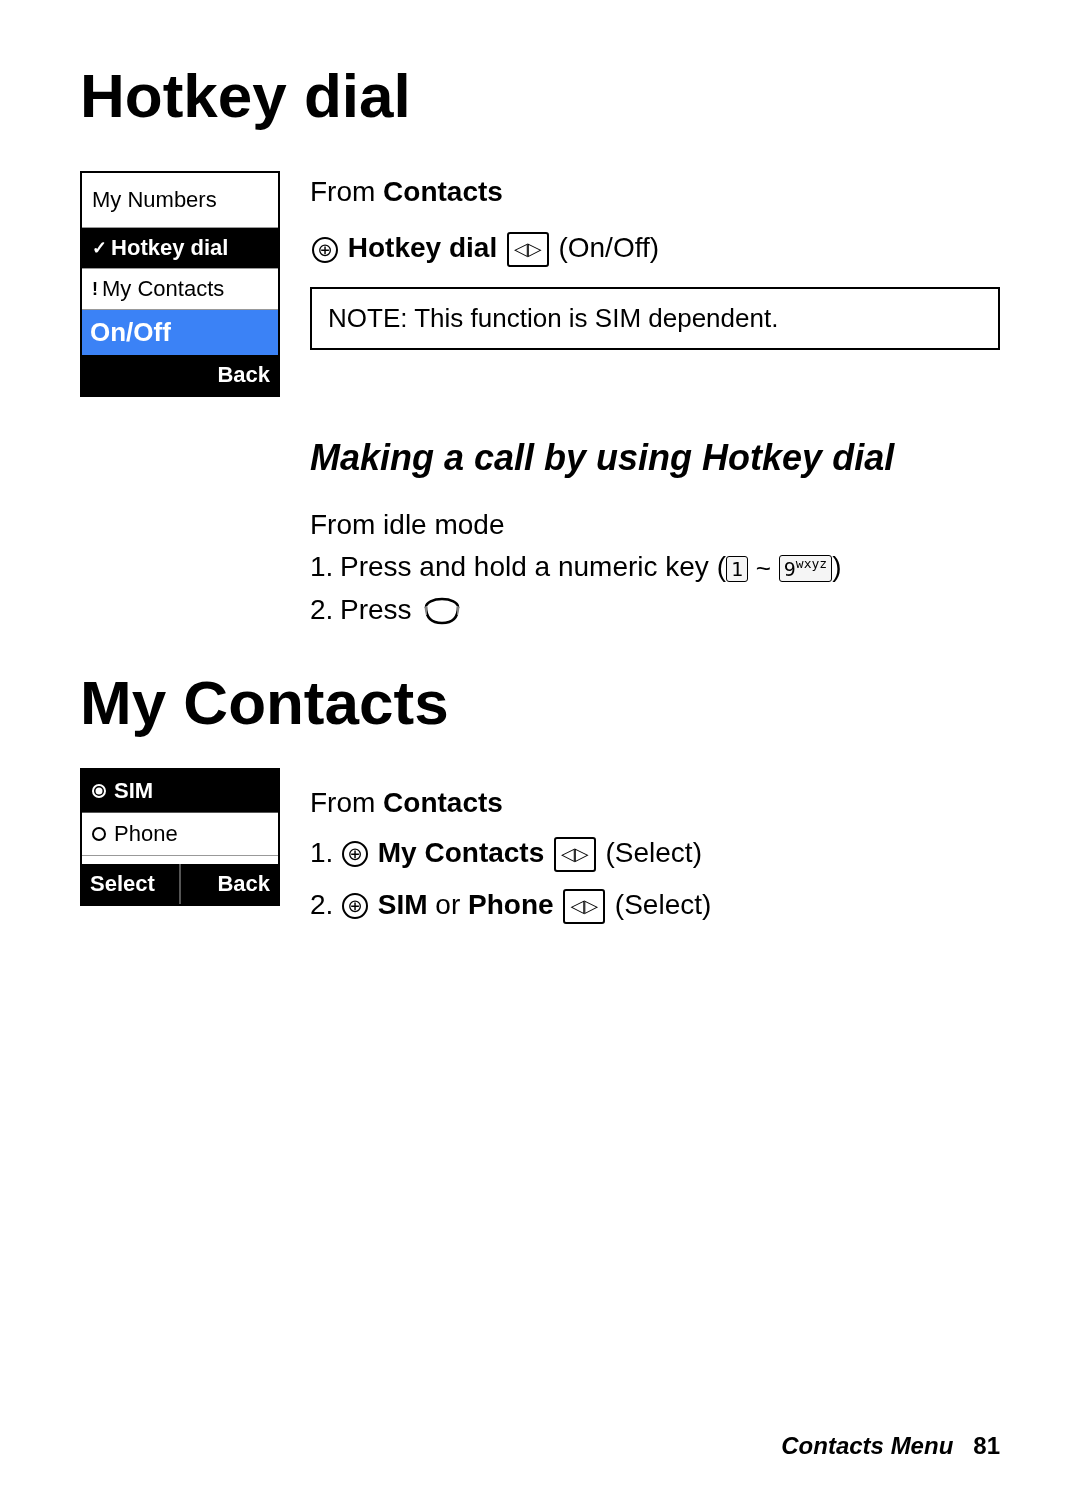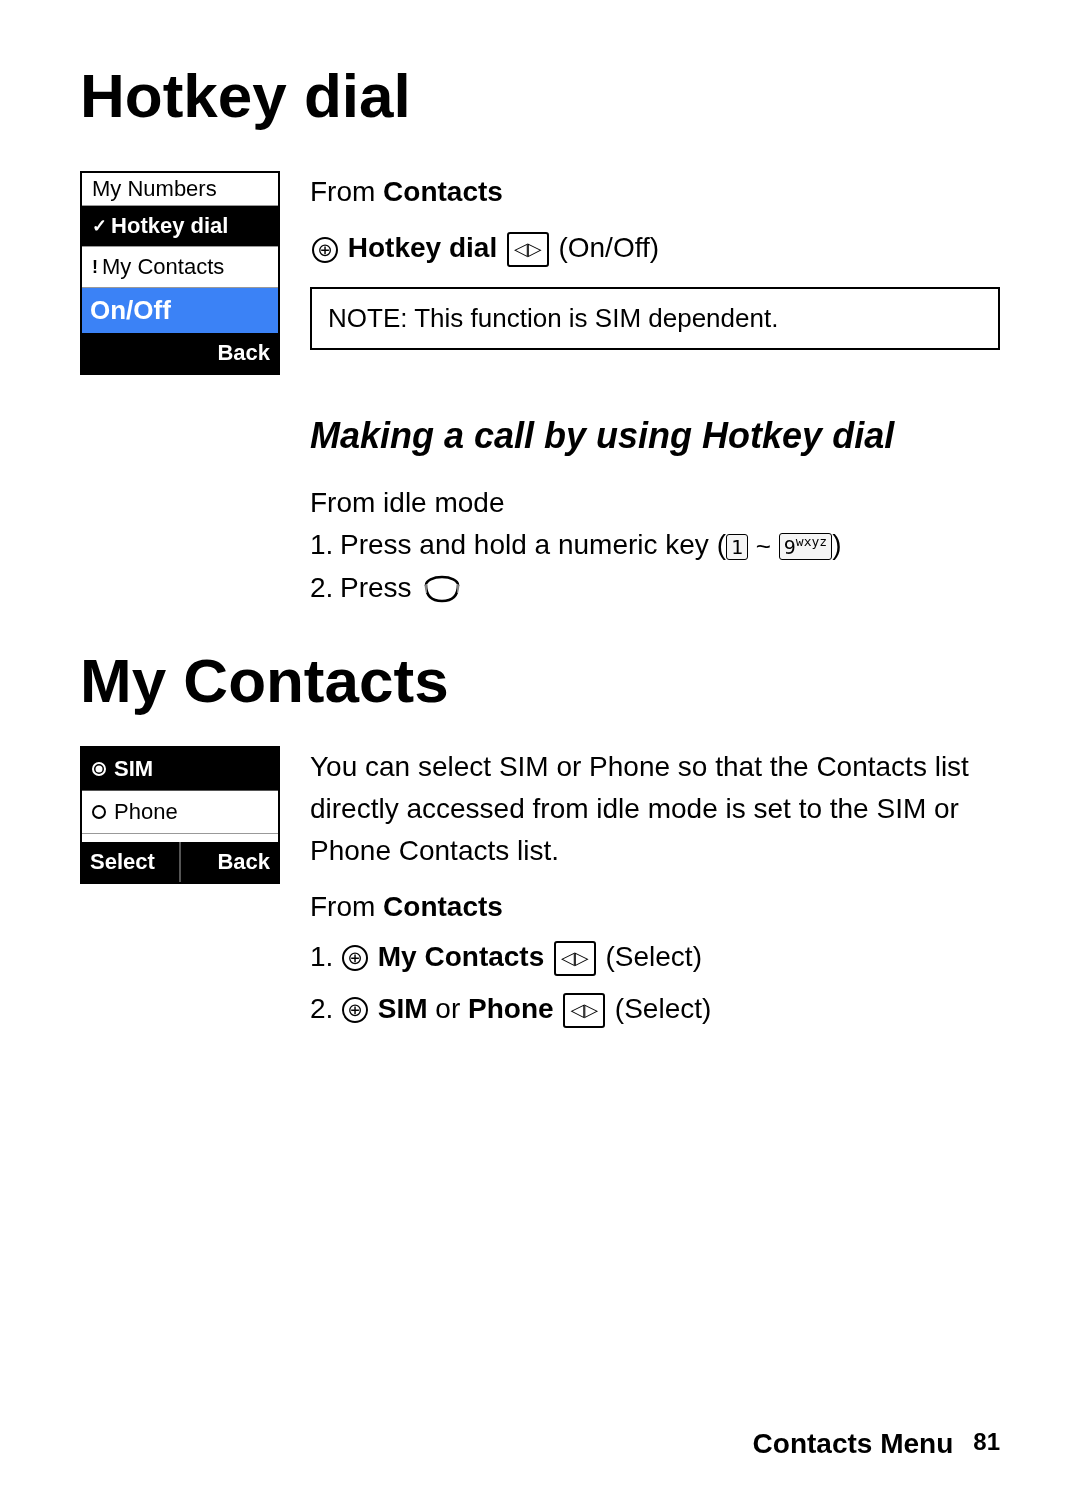--- a/index.html
+++ b/index.html
@@ -166,21 +166,21 @@
 
 <div class="page-content">
 
   <h1 class="page-title">Hotkey dial</h1>
 
   <div class="section-block">
 
     <div class="two-col">
 
       <div class="phone-mock-hotkey">
-        <div class="menu-item" style="padding:3px 10px; border-bottom:1px solid #999; font-size:22px;">My Numbers</div>
+        <div class="menu-item" style="padding:14px 10px; border-bottom:1px solid #999; font-size:22px;">My Numbers</div>
         <div class="menu-item selected" style="padding:7px 10px; border-bottom:1px solid #999; font-size:22px; background:#000; color:#fff; font-weight:bold; display:flex; align-items:center; gap:4px;">
           <span style="font-size:18px;">✓</span>
           <span>Hotkey dial</span>
         </div>
         <div class="menu-item" style="padding:7px 10px; border-bottom:1px solid #999; font-size:22px; display:flex; align-items:center; gap:4px;">
           <span style="color:#000; font-weight:bold; font-size:18px;">!</span>
           <span>My Contacts</span>
         </div>
         <div class="softkeys">
           <div class="softkey" style="font-size:26px; padding:7px 8px; background:#3b82f6; color:#fff; font-weight:bold;">On/Off</div>
@@ -246,21 +246,20 @@
         </div>
         <div style="padding:4px 0;"></div>
         <div class="softkeys" style="display:flex; background:#000;gap:8px;">
           <div style="flex:1; padding:7px 8px; background:#000; color:#fff; font-weight:bold; font-size:22px;">Select</div>
           <div style="width:2px; background:#555;"></div>
           <div style="flex:1; padding:7px 8px; background:#000; color:#fff; font-weight:bold; font-size:22px; text-align:right;">Back</div>
         </div>
       </div>
 
       <div class="text-content">
-        <p>You can select SIM or Phone so that the Contacts list directly accessed from idle mode is set to the SIM or Phone Contacts list.</p>
         <p style="margin-top:14px; margin-bottom:8px;">From <strong>Contacts</strong></p>
         <ol style="list-style:none; padding-left:0;">
           <li style="padding-left:30px; position:relative; margin-bottom:10px; font-size:28px; line-height:1.5;">
             <span class="num" style="position:absolute; left:0;">1.</span>
             <span class="circle-plus" style="display:inline-block; width:26px; height:26px; border:2px solid #000; border-radius:50%; text-align:center; line-height:22px; font-size:18px; vertical-align:middle; margin:0 2px;">⊕</span>
             <strong> My Contacts </strong>
             <span style="display:inline-block; border:2px solid #000; border-radius:3px; padding:2px 5px; font-size:18px; vertical-align:middle; margin:0 2px;">◁▷</span>
             (Select)
           </li>
           <li style="padding-left:30px; position:relative; margin-bottom:10px; font-size:28px; line-height:1.5;">
@@ -272,15 +271,15 @@
           </li>
         </ol>
       </div>
 
     </div>
   </div>
 
 </div>
 
 <div class="page-footer">
-  <span style="font-size:28px; font-weight:bold;">Contacts Menu</span>
+  <span style="font-style:italic; font-size:24px; font-weight:bold;">Contacts Menu</span>
   <span style="font-size:24px; font-weight:bold; margin-left:20px;">81</span>
 </div>
 
 </body></html>

